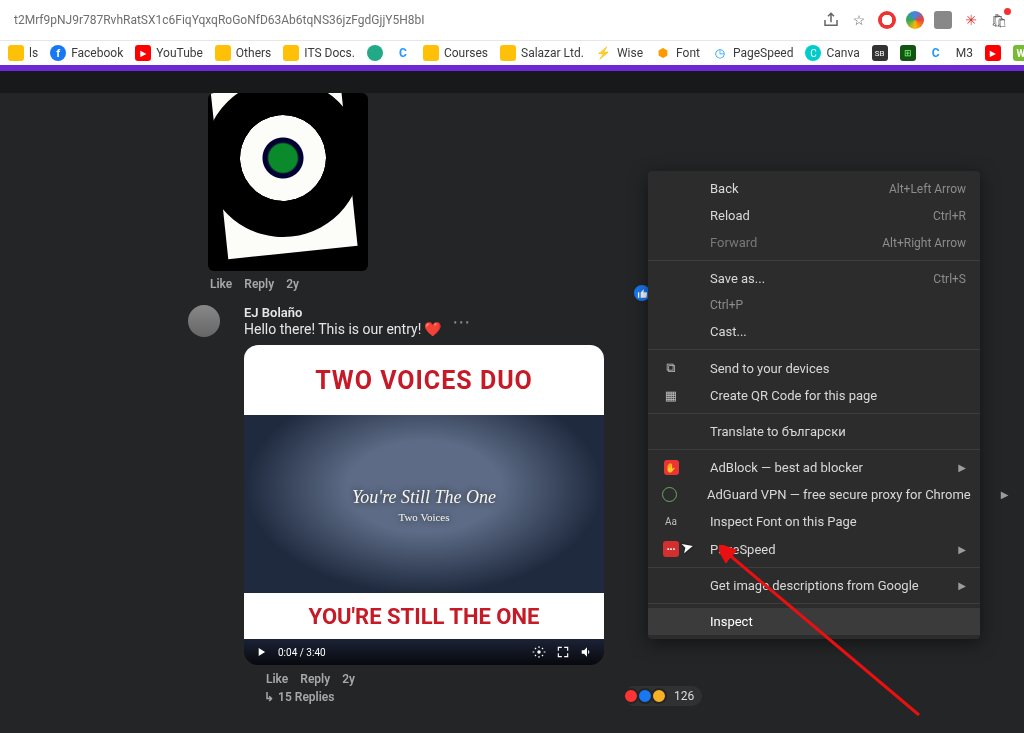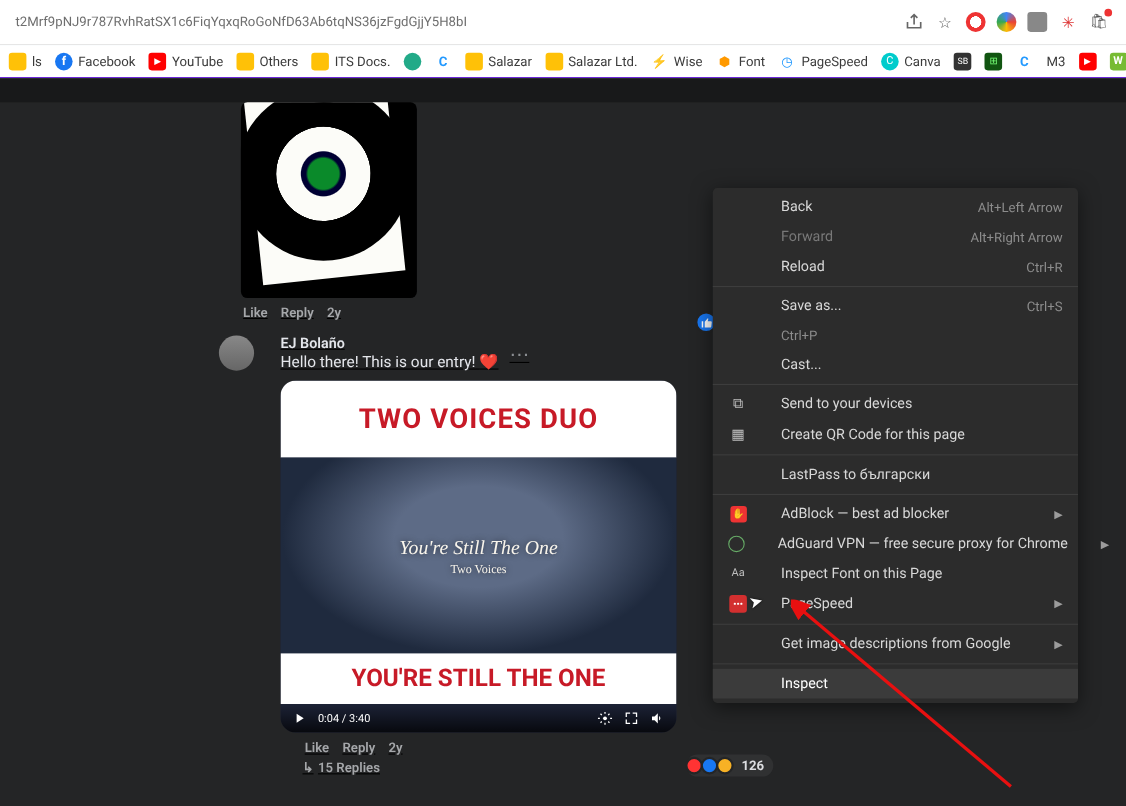--- a/index.html
+++ b/index.html
@@ -2,27 +2,27 @@
 <html><head>
 <meta charset="utf-8">
 <style>
   * { margin:0; padding:0; box-sizing:border-box; font-family:-apple-system,BlinkMacSystemFont,"Segoe UI",Roboto,Arial,sans-serif; }
   body { width:1024px; height:733px; overflow:hidden; background:#c9e9ec; position:relative; }
   .addr-bar{ height:41px; background:#fff; display:flex; align-items:center; padding:0 8px; border-bottom:1px solid #e6e6e6; }
   .url{ flex:1; color:#6e6e6e; font-size:12px; white-space:nowrap; overflow:hidden; padding-left:6px; }
   .ab-icons{ display:flex; gap:10px; align-items:center; padding:0 8px; }
   .ab-icons span,.ab-icons svg{ width:18px; height:18px; display:inline-flex; align-items:center; justify-content:center; font-size:14px; color:#555; }
   .circ{ border-radius:50%; }
-  .bmbar{ height:30px; background:#fff; display:flex; align-items:center; gap:12px; padding:0 8px; font-size:12px; color:#3b3b3b; border-bottom:1px solid #6d28d9;}
+  .bmbar{ height:30px; background:#fff; display:flex; align-items:center; gap:12px; padding:0 8px; font-size:12px; color:#3b3b3b; border-bottom:6px solid #6d28d9;}
   .bm{ display:flex; align-items:center; gap:5px; cursor:pointer; white-space:nowrap; }
   .bm .ic{ width:16px; height:16px; display:inline-flex; align-items:center; justify-content:center; font-size:12px; border-radius:3px; }
   .folder{ background:#ffc107; }
   .content{ background:#18191a; height:calc(733px - 71px); position:relative; overflow:hidden; display:flex; justify-content:center;}
   .dark-panel{ position:absolute; top:22px; bottom:0; left:0; right:0; background:#242526; }
-  .feed{ position:absolute; left:199px; top:22px; width:620px;text-decoration:underline; }
+  .feed{ position:absolute; left:188px; top:22px; width:620px; }
   .thumb{ width:160px; height:178px; background:#000; border-radius:6px; overflow:hidden; position:relative; margin-left:20px;}
   .paper{ position:absolute; left:10px; top:-30px; width:130px; height:190px; background:#fcfcf8; transform:rotate(-6deg); display:flex; align-items:center; justify-content:center;}
   .mand{ width:86px; height:86px; border-radius:50%; background:radial-gradient(circle,#0a8a2a 0 14px,#003 16px 20px,transparent 21px); box-shadow:0 0 0 8px #000,0 0 0 14px rgba(0,0,0,.1),0 0 0 22px #000,0 0 0 28px rgba(0,0,0,.07),0 0 0 36px #000;}
   .c-actions{ display:flex; gap:12px; font-size:12px; color:#a5a7aa; margin:6px 0 14px 22px; font-weight:600;}
   .row2{ display:flex; gap:24px; }
   .avatar{ width:32px; height:32px; border-radius:50%; background:linear-gradient(#888,#666); flex:0 0 32px;}
   .c-body{ flex:1; }
   .c-name{ font-size:13px; color:#e4e6eb; font-weight:600;}
   .c-text{ font-size:14px; color:#e4e6eb; margin-top:1px;}
   .heart{ color:#f33; font-size:14px;}
@@ -32,21 +32,21 @@
   .video .footer{ position:absolute; bottom:26px; left:0; right:0; height:46px; background:#fff; display:flex; align-items:center; justify-content:center; font-size:22px; font-weight:700; color:#c71a27; }
   .video .mid{ position:absolute; top:70px; left:0; right:0; bottom:70px; background:radial-gradient(ellipse at 50% 40%,#5d6b86 0 30%,#1f2a3e 70%); display:flex; flex-direction:column; align-items:center; justify-content:center; color:#f9f5ec; text-shadow:0 0 6px rgba(0,0,0,.6);}
   .mid .t1{ font-size:18px; font-family:Georgia,serif; font-style:italic;}
   .mid .t2{ font-size:11px; font-family:Georgia,serif; margin-top:3px;text-align:center; }
   .trunk{ position:absolute; bottom:70px; left:50%; width:16px; height:110px; background:linear-gradient(#b9b9b3,#90908b); transform:translateX(-50%);}
   .ctrls{ position:absolute; bottom:0; left:0; right:0; height:26px; background:linear-gradient(transparent,rgba(0,0,0,.75)); display:flex; align-items:center; gap:10px; padding:0 10px; color:#fff; font-size:10px;}
   .ctrls .spacer{ flex:1; }
   .ctrls svg{ width:14px; height:14px; fill:#fff;}
   .c-actions2{ display:flex; gap:12px; font-size:12px; color:#a5a7aa; margin:7px 0 4px 22px; font-weight:600;}
   .replies{ font-size:12px; color:#a5a7aa; margin-left:20px; display:flex; align-items:center; gap:4px; font-weight:600;}
-  .rx-pill{ position:absolute; left:624px; top:615px; display:flex; align-items:center; gap:2px; background:#303132; border-radius:12px; padding:2px 8px 2px 3px; font-size:12px; color:#dcdde0;font-weight:bold;}
+  .rx-pill{ position:absolute; left:624px; top:615px; display:flex; align-items:center; gap:2px; background:#303132; border-radius:12px; padding:2px 8px 2px 3px; font-size:12px; color:#dcdde0;}
   .ri{ width:16px; height:16px; border-radius:50%; display:inline-block; margin-left:-4px; border:2px solid #242526;}
   .rx-like{ position:absolute; left:632px; top:212px; width:20px; height:20px; border-radius:50%; background:#1877f2; display:flex; align-items:center; justify-content:center; border:2px solid #242526;}
   .rx-like svg{ width:11px; height:11px; fill:#fff;}
   .ctx{ position:absolute; left:648px; top:100px; width:332px; background:#2c2c2c; color:#d8d8d8; font-size:13px; border-radius:4px; box-shadow:0 4px 18px rgba(0,0,0,.5); padding:4px 0;}
   .ctx .mi{ display:flex; align-items:center; padding:6px 14px 6px 14px; gap:30px; cursor:default;}
   .ctx .mi .ic{ width:18px; display:flex; justify-content:center; color:#bdbdbd; font-size:13px;}
   .ctx .mi .lbl{ flex:1; white-space:nowrap;}
   .ctx .mi .sh{ color:#8c8c8c; font-size:12px;}
   .ctx .mi.dis{ color:#787878;}
   .ctx .mi.hov{ background:#3b3b3b; color:#fff;}
@@ -98,21 +98,21 @@
       <span>ITS Docs.</span>
     </div>
   <div class="bm">
       <span class="ic" style="background:#2a8;border-radius:50%"></span>
     </div>
   <div class="bm">
       <span class="ic" style="color:#29f;font-weight:bold">C</span>
     </div>
   <div class="bm">
       <span class="ic folder"></span>
-      <span>Salazar</span>
+      <span>Courses</span>
     </div>
   <div class="bm">
       <span class="ic folder"></span>
       <span>Salazar Ltd.</span>
     </div>
   <div class="bm">
       <span class="ic" style="color:#0ac">⚡</span>
       <span>Wise</span>
     </div>
   <div class="bm">
@@ -227,30 +227,30 @@
     <span class="ri" style="background:#f7b125"></span>
     <span style="margin-left:5px">126</span>
   </div>
 
   <div class="ctx">
     <div class="mi">
         <span class="ic"></span>
         <span class="lbl">Back</span>
         <span class="sh">Alt+Left Arrow</span>
       </div>
+    <div class="mi">
+        <span class="ic"></span>
+        <span class="lbl">Reload</span>
+        <span class="sh">Ctrl+R</span>
+      </div>
     <div class="mi dis">
         <span class="ic"></span>
         <span class="lbl">Forward</span>
         <span class="sh">Alt+Right Arrow</span>
       </div>
-    <div class="mi">
-        <span class="ic"></span>
-        <span class="lbl">Reload</span>
-        <span class="sh">Ctrl+R</span>
-      </div>
     <hr>
     <div class="mi">
         <span class="ic"></span>
         <span class="lbl">Save as...</span>
         <span class="sh">Ctrl+S</span>
       </div>
     <div class="mi">
         <span class="ic"></span>
         <span class="sh">Ctrl+P</span>
       </div>
@@ -263,21 +263,21 @@
         <span class="ic">⧉</span>
         <span class="lbl">Send to your devices</span>
       </div>
     <div class="mi">
         <span class="ic">▦</span>
         <span class="lbl">Create QR Code for this page</span>
       </div>
     <hr>
     <div class="mi">
         <span class="ic"></span>
-        <span class="lbl">LastPass to български</span>
+        <span class="lbl">Translate to български</span>
       </div>
     <hr>
     <div class="mi">
         <span class="ic">
           <span style="width:15px;height:15px;background:#e33;border-radius:3px;display:flex;align-items:center;justify-content:center;color:#fff;font-size:9px">✋</span>
         </span>
         <span class="lbl">AdBlock — best ad blocker</span>
         <span class="chev">▶</span>
       </div>
     <div class="mi">

